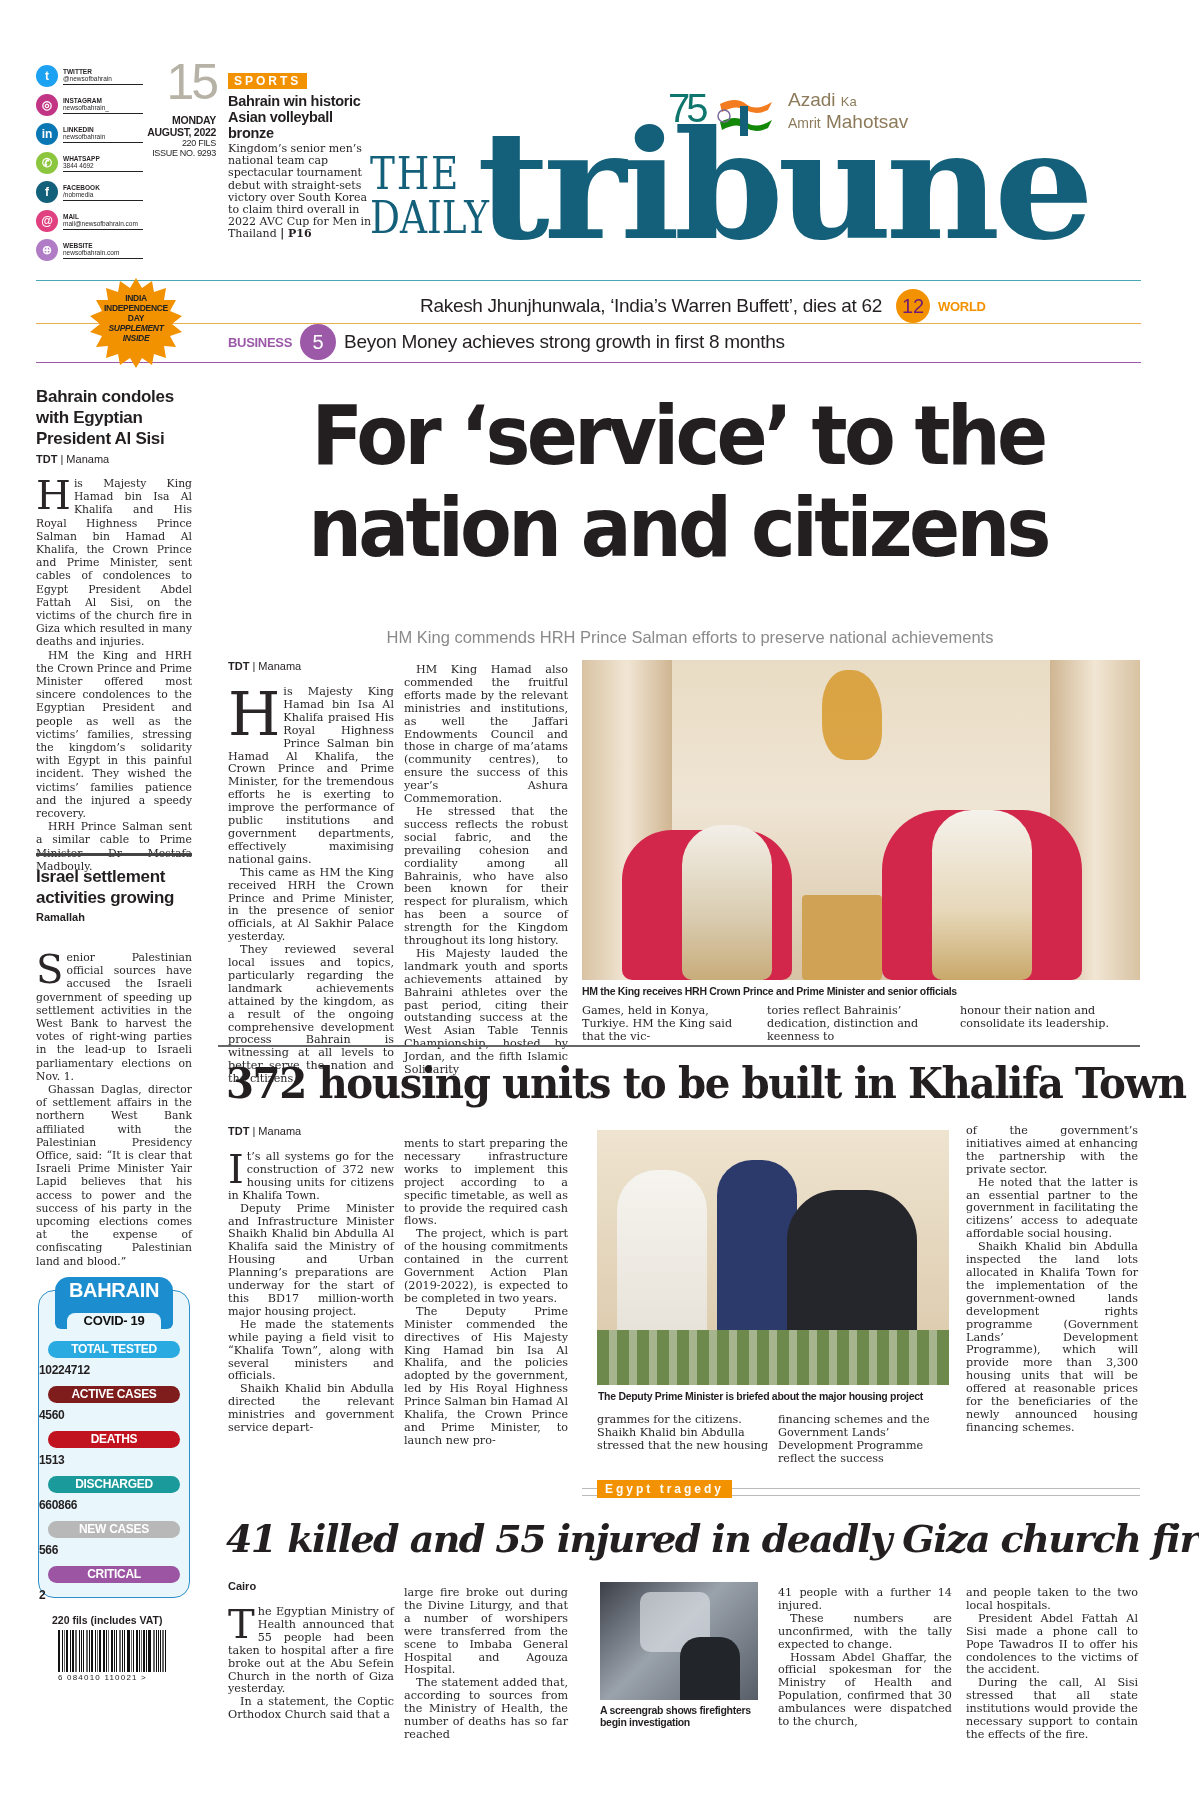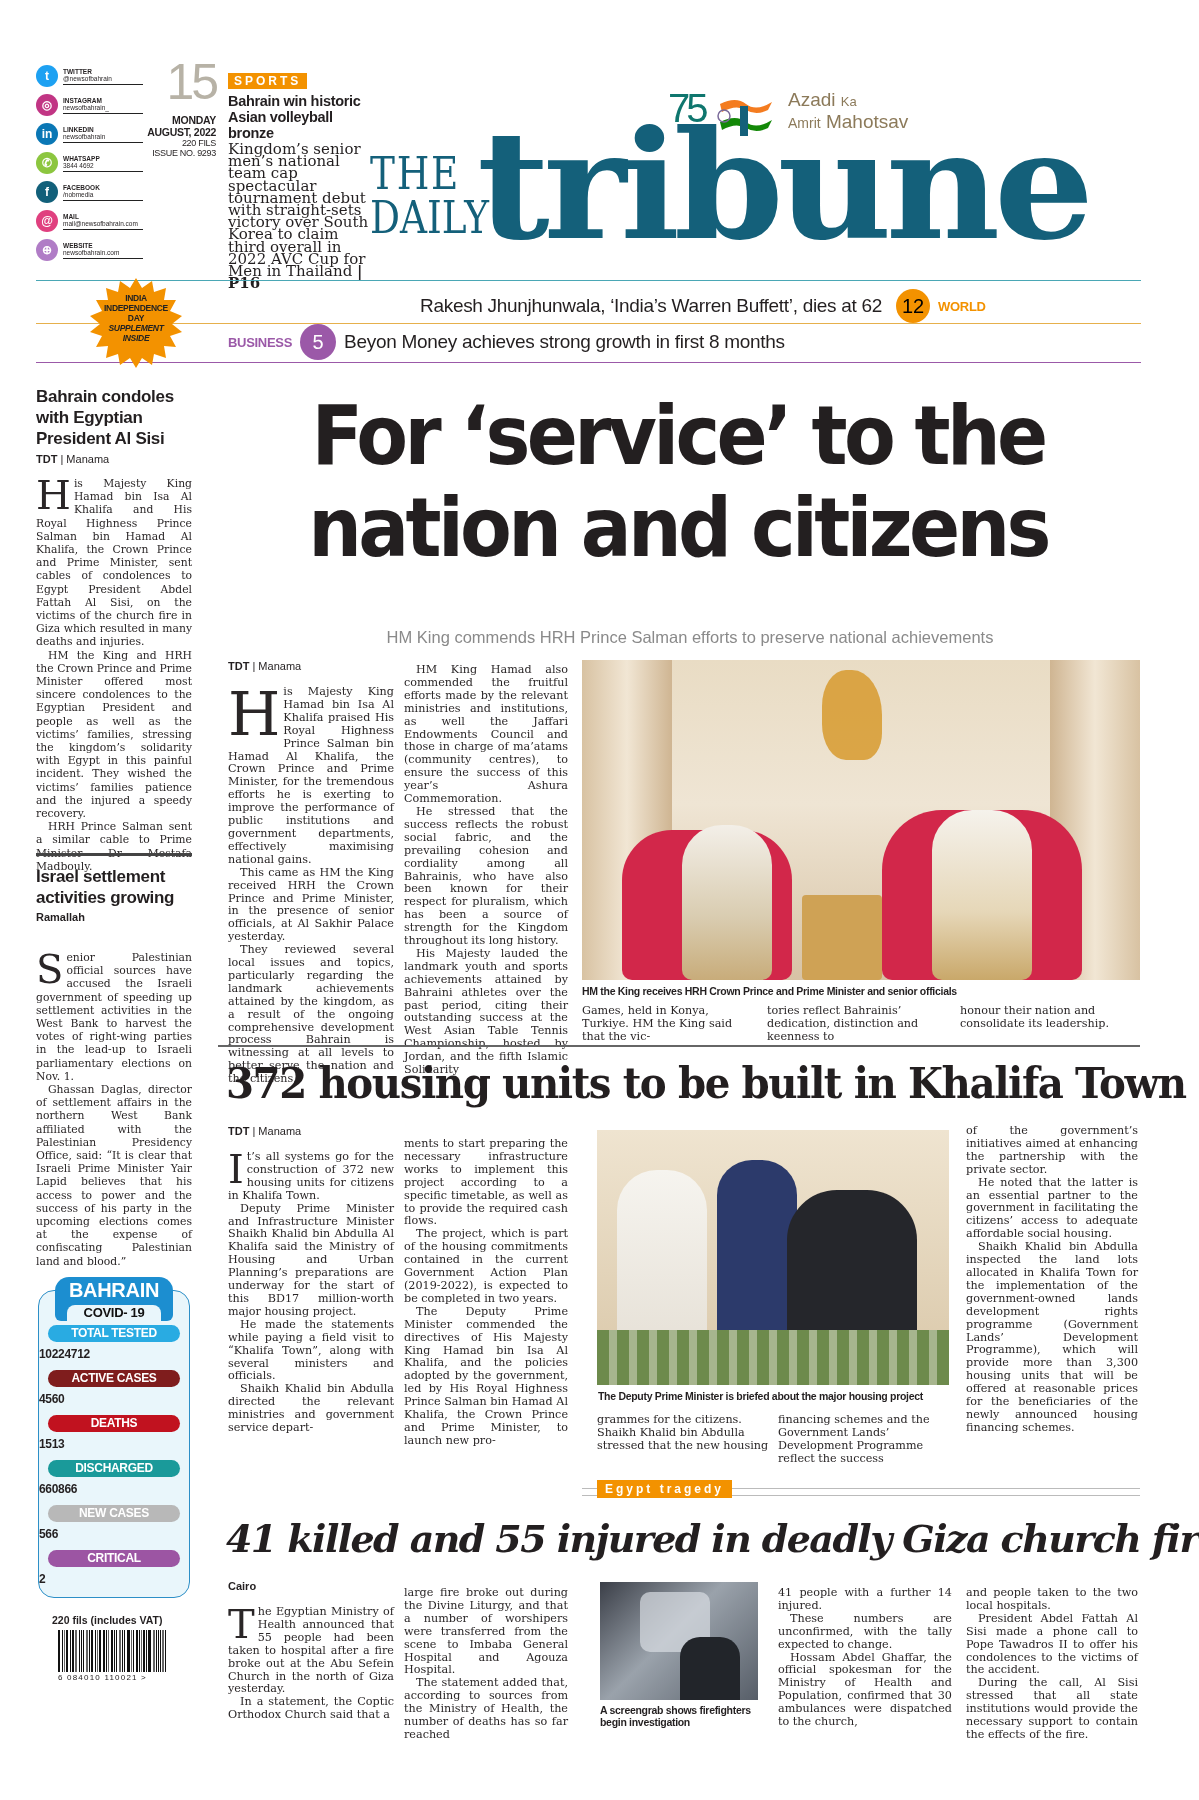--- a/index.html
+++ b/index.html
@@ -87,21 +87,21 @@
   <div class="sans" style="font-size:50px;font-weight:200;color:#b7b2a6;line-height:48px;letter-spacing:-3px">15</div>
   <div class="cond" style="font-weight:bold;font-size:10.5px;margin-top:8px">MONDAY</div>
   <div class="cond" style="font-weight:bold;font-size:10.5px">AUGUST, 2022</div>
   <div class="cond" style="font-size:9px">220 FILS</div>
   <div class="cond" style="font-size:9px">ISSUE NO. 9293</div>
 </div>
 
 <div class="abs" style="left:228px;top:70px;width:150px">
   <div class="sans" style="display:inline-block;background:#f39200;color:#fff;font-weight:bold;font-size:12px;letter-spacing:3px;padding:1px 6px;">SPORTS</div>
   <div class="cond" style="font-weight:bold;font-size:14.5px;line-height:16px;margin-top:4px">Bahrain win historic Asian volleyball bronze</div>
-  <div style="font-size:15px;line-height:12.2px;margin-top:2px"><span>Kingdom’s senior men’s national team cap spectacular tournament debut with straight-sets victory over South Korea to claim third overall in 2022 AVC Cup for Men in Thailand</span> <b>| P16</b></div>
+  <div style="font-size:11px;line-height:12.2px;margin-top:2px"><span>Kingdom’s senior men’s national team cap spectacular tournament debut with straight-sets victory over South Korea to claim third overall in 2022 AVC Cup for Men in Thailand</span> <b>| P16</b></div>
 </div>
 
 <div class="abs" style="left:410px;top:80px;width:750px;height:190px">
   <div class="abs" style="left:258px;top:6px;width:260px;height:60px">
     <span class="sans" style="position:absolute;left:0;top:0;font-size:40px;color:#0f766e;font-weight:200;letter-spacing:-4px">75</span>
     <span style="position:absolute;left:48px;top:10px;width:58px;height:40px">
       <svg width="58" height="40" viewBox="0 0 58 40">
           <path d="M4 8 Q20 0 30 8 T56 6 L52 14 Q40 20 30 14 T6 16Z" fill="#f47c20"></path>
           <path d="M4 26 Q20 18 30 26 T56 24 L52 32 Q40 38 30 32 T6 34Z" fill="#138808"></path>
           <rect x="24" y="10" width="8" height="30" fill="#14607a"></rect>
@@ -129,21 +129,21 @@
     <div>INDIA</div>
     <div>INDEPENDENCE</div>
     <div>DAY</div>
     <div style="font-style:italic">SUPPLEMENT</div>
     <div style="font-style:italic">INSIDE</div>
   </div>
 </div>
 
 <div class="abs" style="left:420px;top:289px;display:flex;align-items:center">
   <span class="cond" style="font-size:19px">Rakesh Jhunjhunwala, ‘India’s Warren Buffett’, dies at 62</span>
-  <span class="sans" style="margin-left:14px;width:34px;height:34px;border-radius:50%;background:#f39200;color:#000000;font-size:20px;display:flex;align-items:center;justify-content:center">12</span>
+  <span class="sans" style="margin-left:14px;width:34px;height:34px;border-radius:50%;background:#f39200;color:#701a75;font-size:20px;display:flex;align-items:center;justify-content:center">12</span>
   <span class="cond" style="margin-left:8px;color:#f39200;font-weight:bold;font-size:13px">WORLD</span>
 </div>
 <div class="abs" style="left:228px;top:324px;display:flex;align-items:center">
   <span class="cond" style="color:#9b59a8;font-weight:bold;font-size:13px">BUSINESS</span>
   <span class="sans" style="margin:0 8px;width:36px;height:36px;border-radius:50%;background:#9b59a8;color:#fff;font-size:20px;display:flex;align-items:center;justify-content:center">5</span>
   <span class="cond" style="font-size:19px">Beyon Money achieves strong growth in first 8 months</span>
 </div>
 
 <div class="abs" style="left:36px;top:386px;width:156px">
   <div class="cond" style="font-weight:bold;font-size:17px;line-height:21px">Bahrain condoles with Egyptian President Al Sisi</div>
@@ -160,21 +160,21 @@
   <div class="byline" style="font-weight:bold;margin:3px 0 28px">Ramallah</div>
   <div class="body-text" style="font-size:10.8px;line-height:13.2px">
     <p class="first"><span class="dropcap">S</span><span>enior Palestinian official sources have accused the Israeli government of speeding up settlement activities in the West Bank to harvest the votes of right-wing parties in the lead-up to Israeli parliamentary elections on Nov. 1.</span></p>
     <p>Ghassan Daglas, director of settlement affairs in the northern West Bank affiliated with the Palestinian Presidency Office, said: “It is clear that Israeli Prime Minister Yair Lapid believes that his access to power and the success of his party in the upcoming elections comes at the expense of confiscating Palestinian land and blood.”</p>
   </div>
 </div>
 
 <div class="abs" style="left:38px;top:1290px;width:152px;height:308px;border:1.5px solid #2d8fc7;border-radius:16px;background:#e9f6fb">
   <div style="margin:-14px auto 0;width:118px;background:#1c8ed0;border-radius:14px 14px 6px 6px;text-align:center;padding-top:2px">
     <div class="cond" style="color:#fff;font-weight:bold;font-size:20px;line-height:22px">BAHRAIN</div>
-    <div class="cond" style="background:#e9f6fb;border-radius:8px 8px 0 0;margin:4px 12px;color:#111;font-weight:bold;font-size:13px;line-height:16px">COVID- 19</div>
+    <div class="cond" style="background:#e9f6fb;border-radius:8px 8px 0 0;margin:12px 12px;color:#111;font-weight:bold;font-size:13px;line-height:16px">COVID- 19</div>
   </div>
   <div id="covid-stats">
       <div class="covid-pill cond" style="background: rgb(41, 171, 226);">TOTAL TESTED</div>
       <div class="covid-val cond">10224712</div>
       <div class="covid-pill cond" style="background: #7f1d1d;">ACTIVE CASES</div>
       <div class="covid-val cond">4560</div>
       <div class="covid-pill cond" style="background: rgb(193, 18, 31);">DEATHS</div>
       <div class="covid-val cond">1513</div>
       <div class="covid-pill cond" style="background: rgb(26, 154, 154);">DISCHARGED</div>
       <div class="covid-val cond">660866</div>

